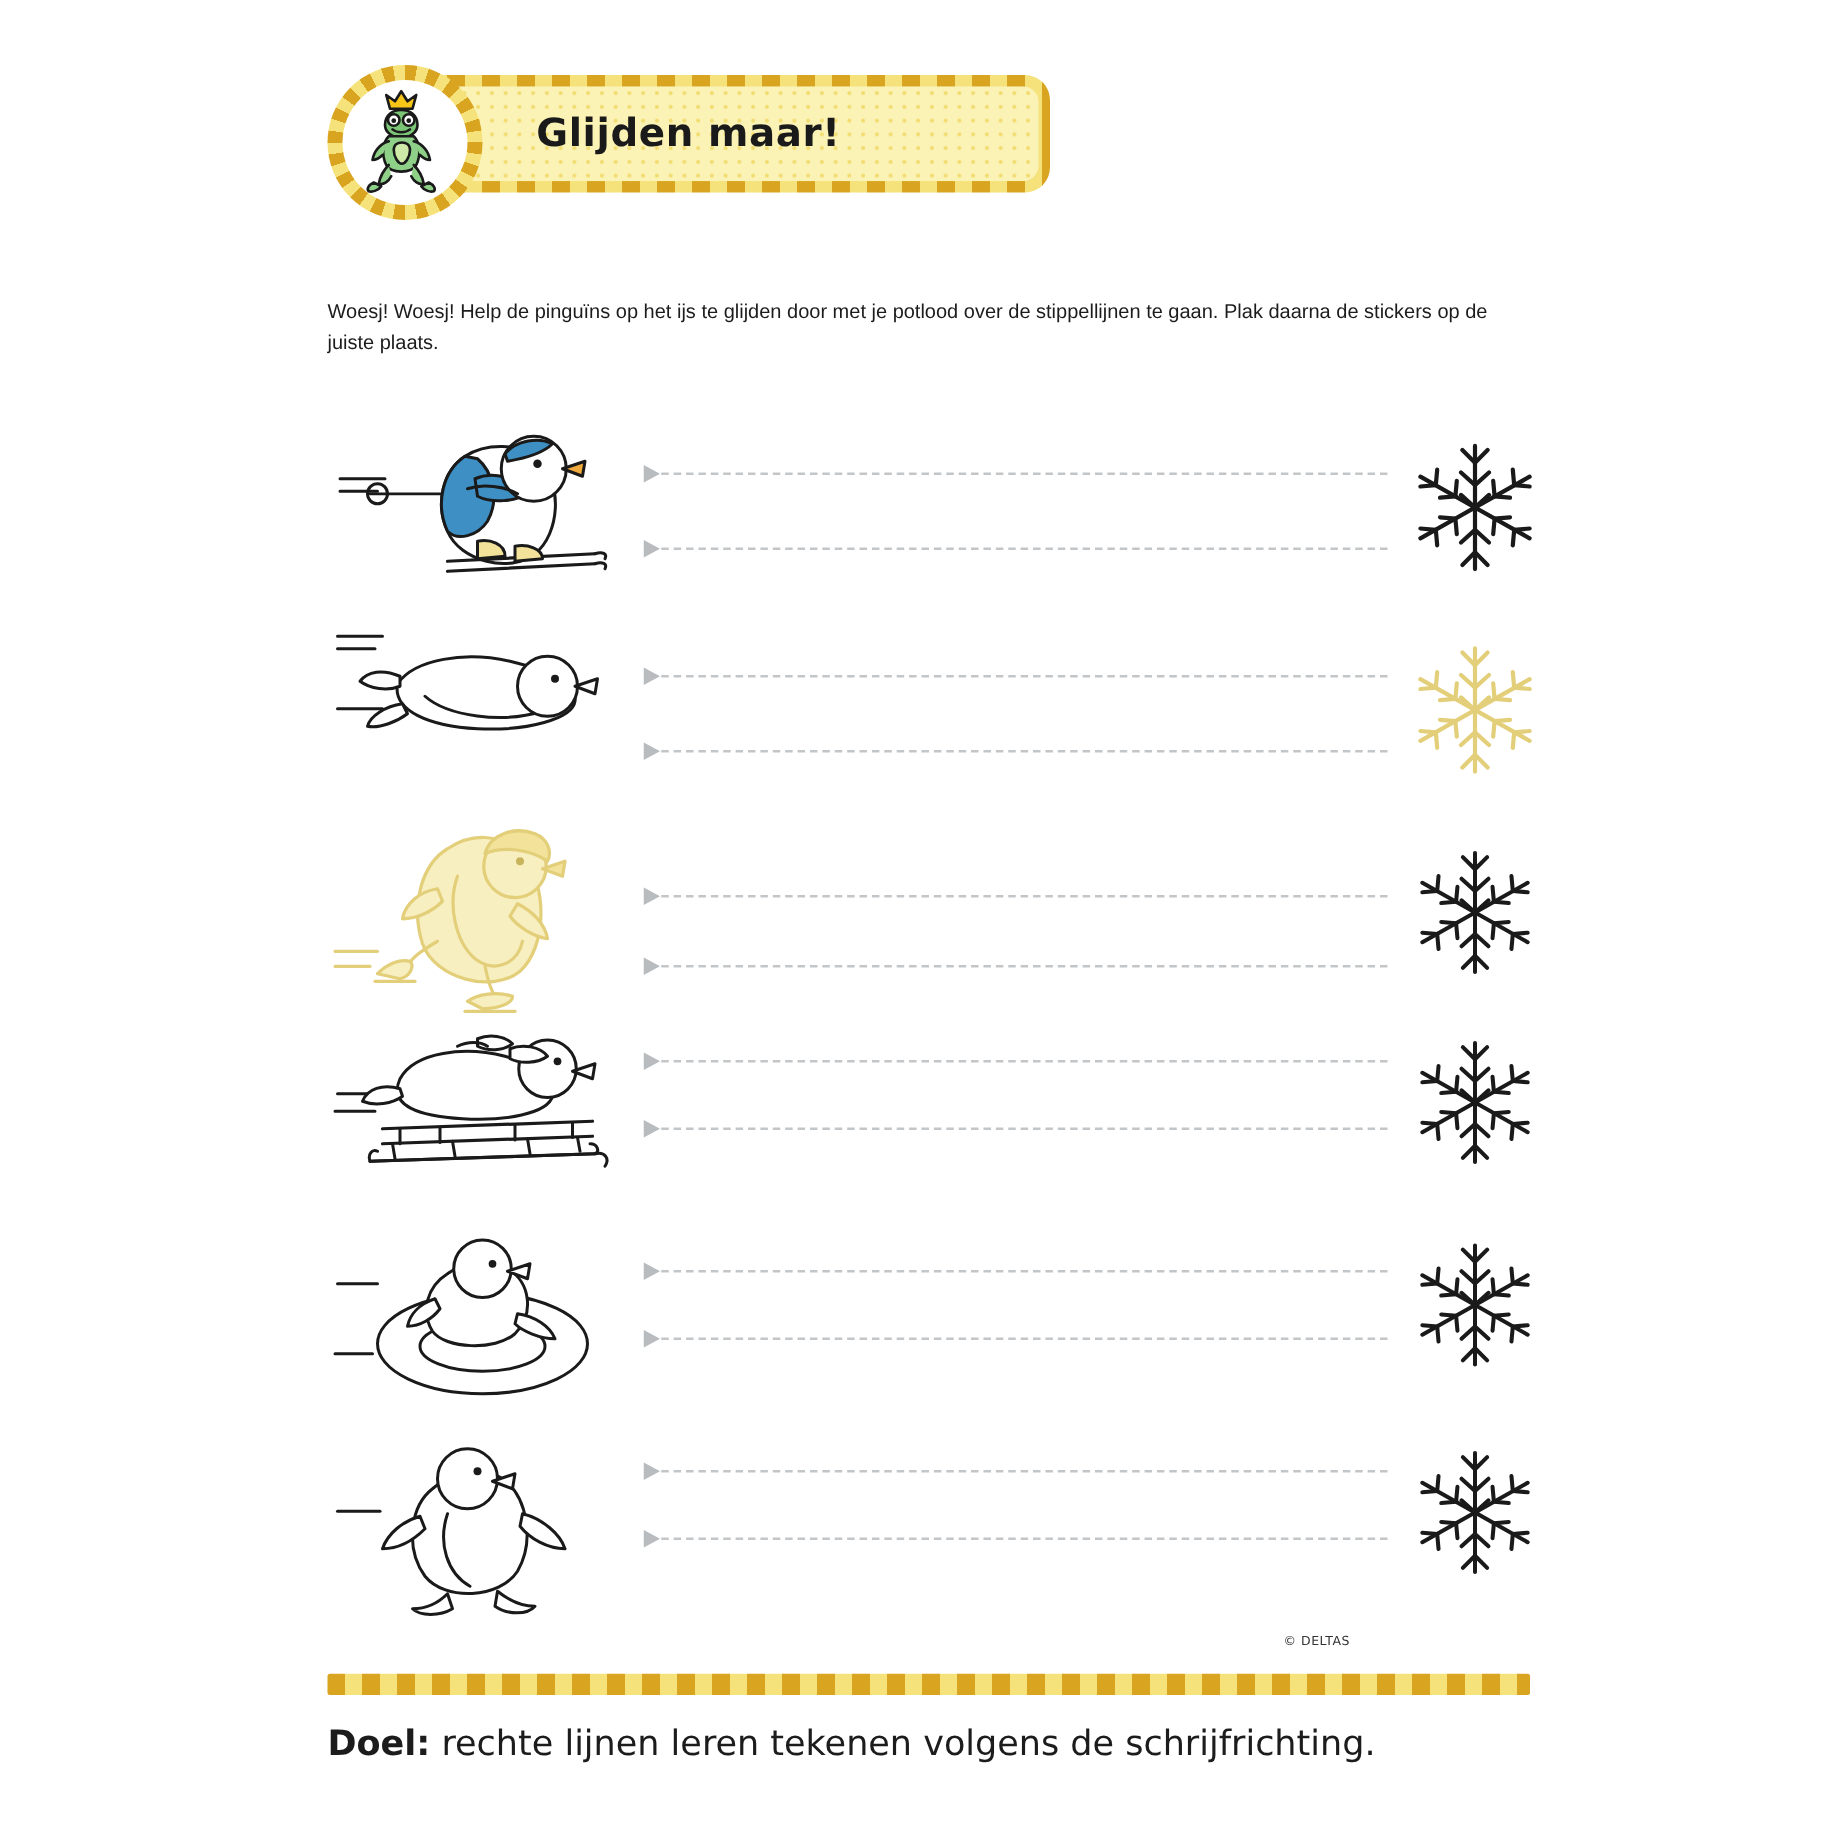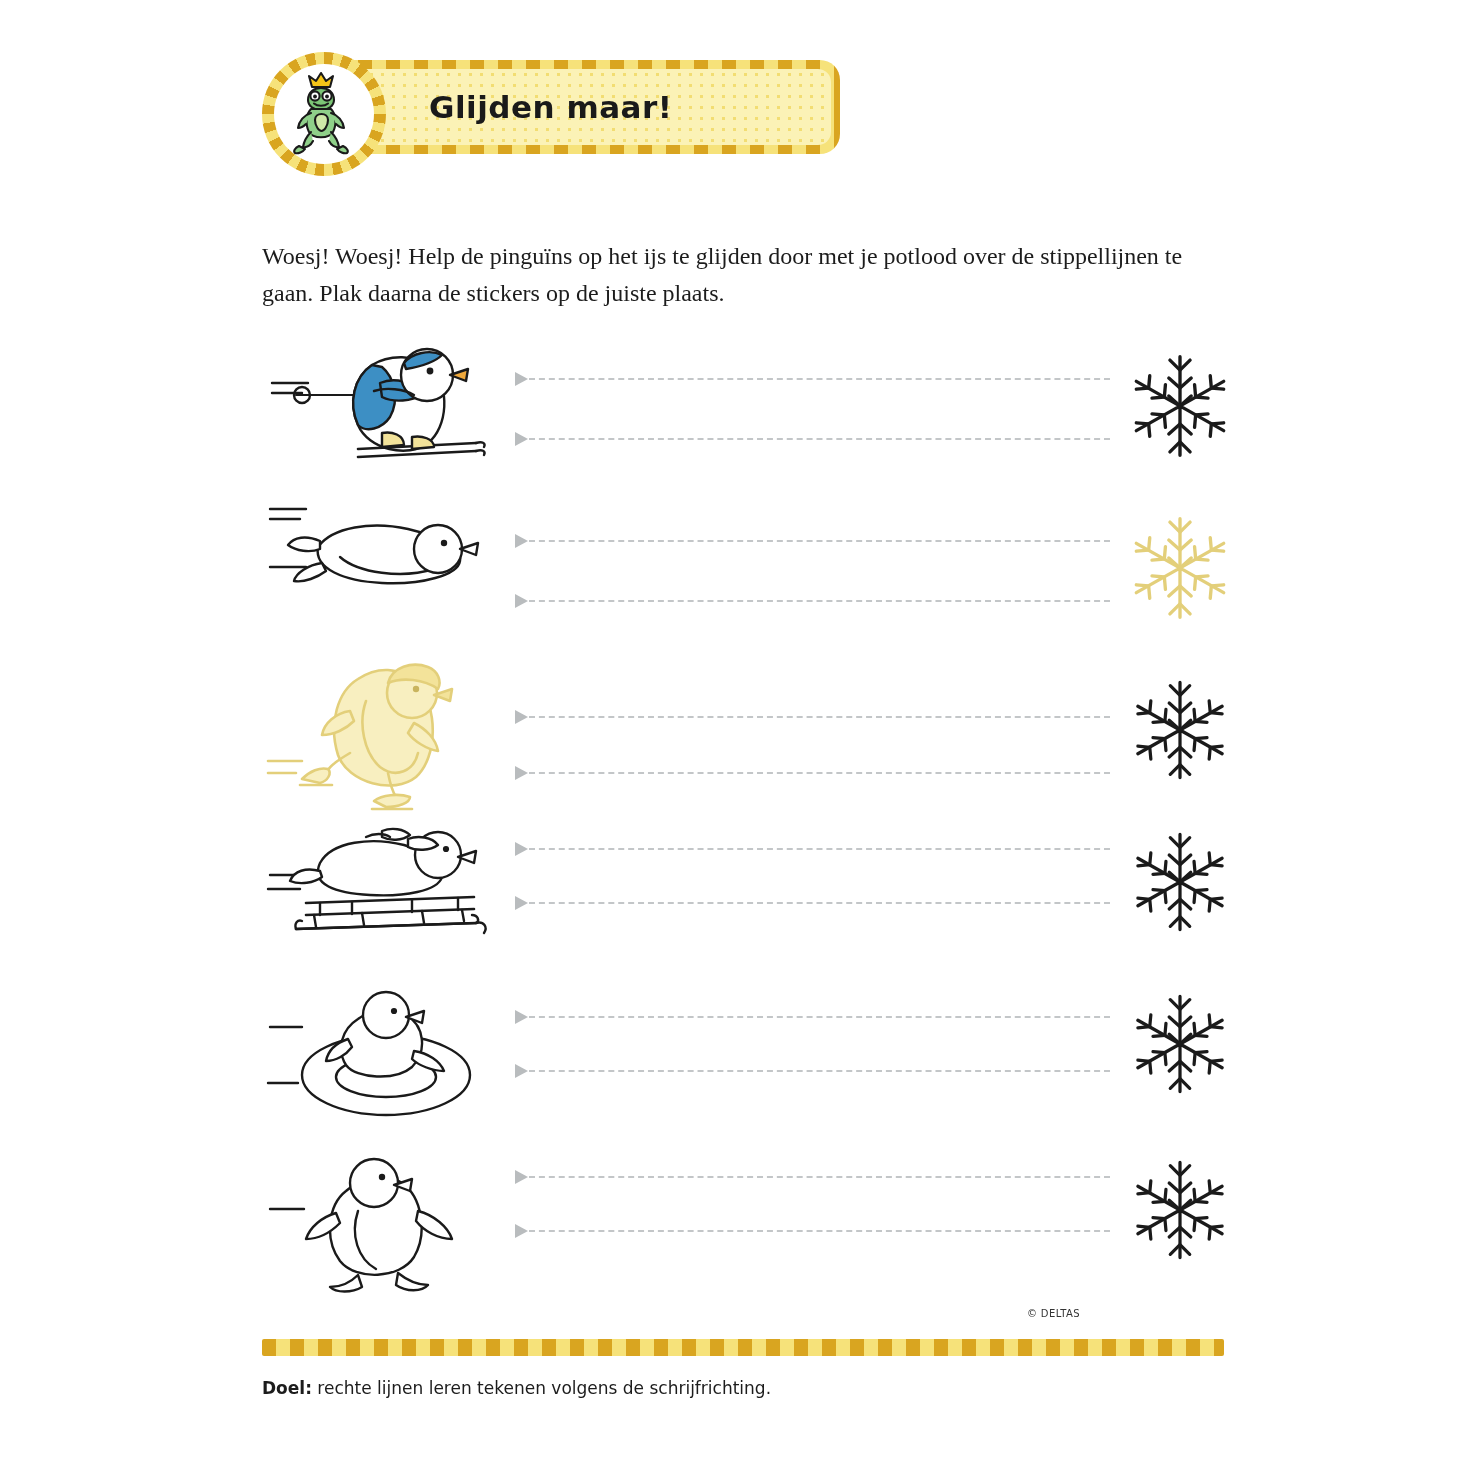--- a/index.html
+++ b/index.html
@@ -84,22 +84,22 @@
     align-items: center;
     justify-content: center;
   }
 
   
   .intro {
     position: absolute;
     left: 262px;
     top: 200px;
     width: 940px;
-    font-family: Liberation Serif, serif;
-    font-size: 24px;
+    font-family: Liberation Sans, sans-serif;
+    font-size: 16px;
     line-height: 1.55;
     color: #1c1c1c;
     margin-top: 38px;
   }
 
   
   .rows {
     position: absolute;
     left: 262px;
     top: 325px;
@@ -174,21 +174,21 @@
     height: 17px;
     background:
       repeating-linear-gradient(90deg, #d9a520 0px, #d9a520 14px, #f6e27a 14px, #f6e27a 28px);
     border-radius: 2px;
   }
   .goal {
     position: absolute;
     left: 262px;
     top: 1378px;
     font-family: "DejaVu Sans", sans-serif;
-    font-size: 17px;
+    font-size: 28px;
     color: #1c1c1c;
   }
   .goal b { font-weight: bold; }
 
   svg { display: block; }
 </style>
 </head>
 <body>
 
 <div class="page">

